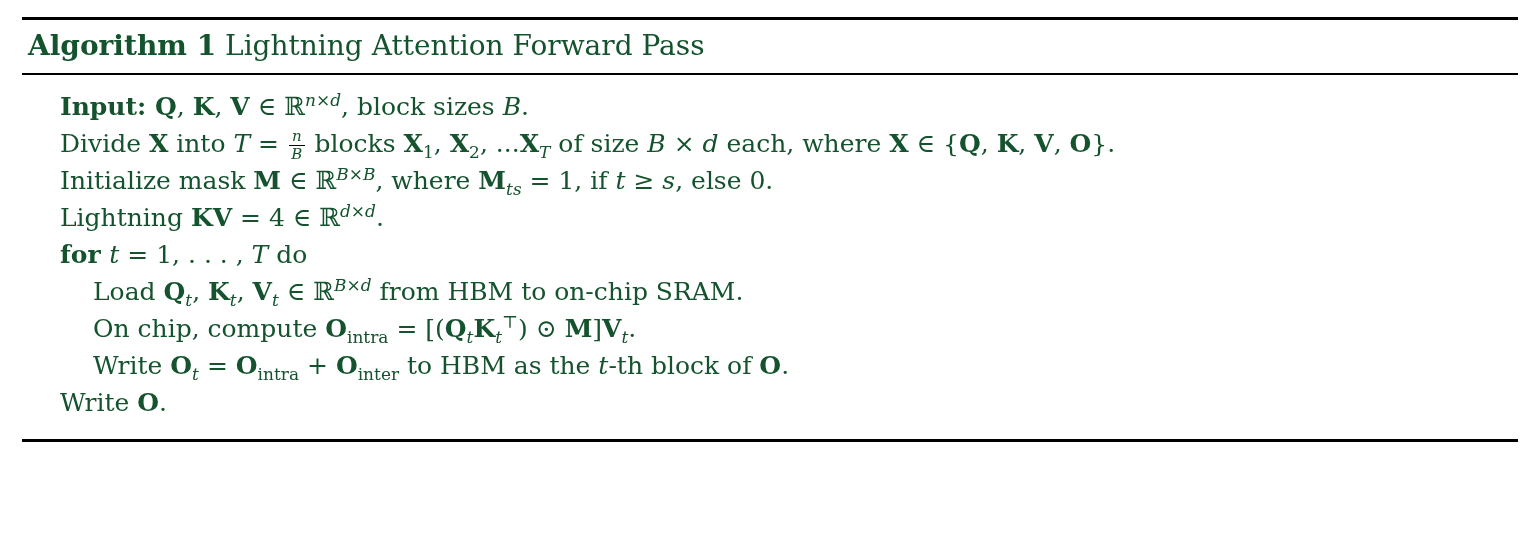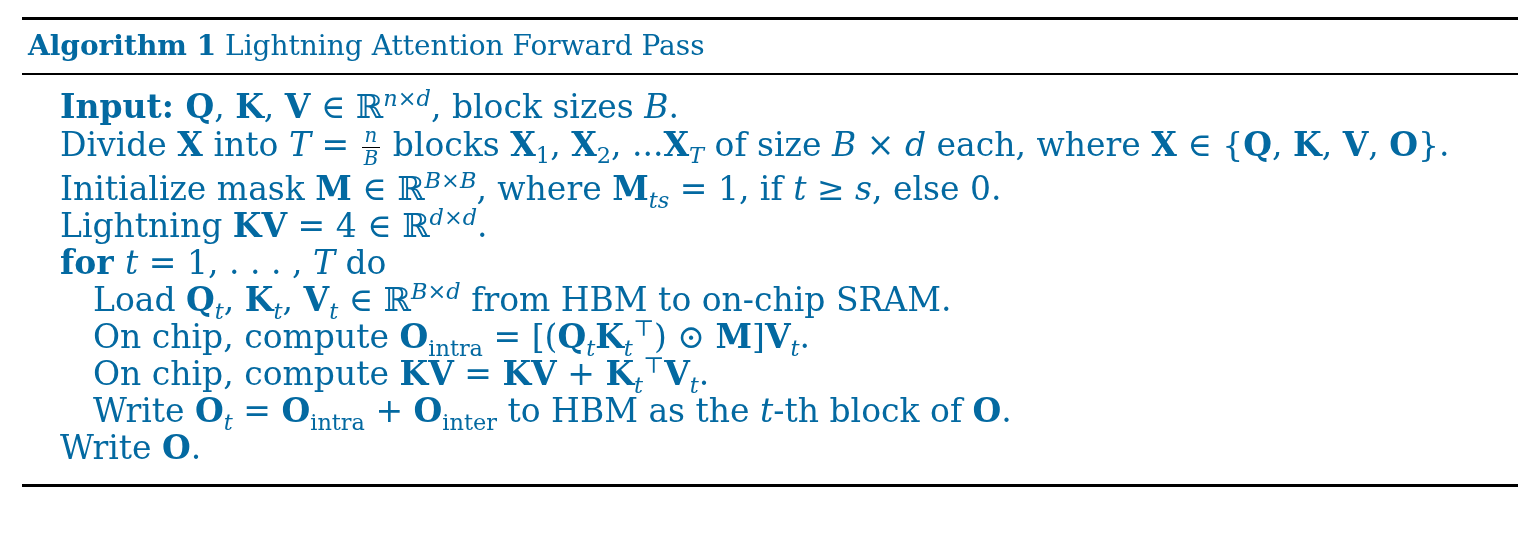--- a/index.html
+++ b/index.html
@@ -1,21 +1,21 @@
 <!DOCTYPE html>
 <html><head>
 <meta charset="utf-8">
 <style>
   * { margin: 0; padding: 0; box-sizing: border-box; }
   html, body { background: #ffffff; }
   .page {
     width: 1540px;
     height: 540px;
     background: #ffffff;
-    color: #0369a1;
+    color: #14532d;
     font-family: "DejaVu Serif", "Liberation Serif", serif;
     padding: 17px 22px 0 22px;
     overflow: hidden;
   }
   .rule-thick {
     border: none;
     border-top: 3px solid #000000;
     height: 0;
   }
   .rule-mid {
@@ -23,21 +23,21 @@
     border-top: 2px solid #000000;
     height: 0;
   }
   .algo-header {
     font-size: 28px;
     padding: 9px 4px 11px 6px;
     white-space: nowrap;
   }
   .algo-header .label { font-weight: 700; }
   .algo-body {
-    font-size: 33px;
+    font-size: 25px;
     padding: 13px 0 12px 38px;
   }
   .algo-line {
     line-height: 37px;
     white-space: nowrap;
   }
   .algo-line.indent-1 { padding-left: 33px; }
   .algo-line sub, .algo-line sup {
     font-size: 0.68em;
     line-height: 0;
@@ -75,18 +75,17 @@
   </div>
   <hr class="rule-mid">
   <div class="algo-body">
       <div class="algo-line indent-0"><span style="font-weight: 700;">Input: </span><span style="font-weight: 700;">Q</span><span>, </span><span style="font-weight: 700;">K</span><span>, </span><span style="font-weight: 700;">V</span><span> ∈ ℝ</span><sup style="font-style: italic;">n×d</sup><span>, block sizes </span><span style="font-style: italic;">B</span><span>.</span></div>
       <div class="algo-line indent-0"><span>Divide </span><span style="font-weight: 700;">X</span><span> into </span><span style="font-style: italic;">T</span><span> = </span><span class="frac"><span class="num">n</span><span class="den">B</span></span><span> blocks </span><span style="font-weight: 700;">X</span><sub>1</sub><span>, </span><span style="font-weight: 700;">X</span><sub>2</sub><span>, ...</span><span style="font-weight: 700;">X</span><sub style="font-style: italic;">T</sub><span> of size </span><span style="font-style: italic;">B</span><span> × </span><span style="font-style: italic;">d</span><span> each, where </span><span style="font-weight: 700;">X</span><span> ∈ {</span><span style="font-weight: 700;">Q</span><span>, </span><span style="font-weight: 700;">K</span><span>, </span><span style="font-weight: 700;">V</span><span>, </span><span style="font-weight: 700;">O</span><span>}.</span></div>
       <div class="algo-line indent-0"><span>Initialize mask </span><span style="font-weight: 700;">M</span><span> ∈ ℝ</span><sup style="font-style: italic;">B×B</sup><span>, where </span><span style="font-weight: 700;">M</span><sub style="font-style: italic;">ts</sub><span> = 1, if </span><span style="font-style: italic;">t</span><span> ≥ </span><span style="font-style: italic;">s</span><span>, else 0.</span></div>
       <div class="algo-line indent-0"><span>Lightning </span><span style="font-weight: 700;">KV</span><span> = 4 ∈ ℝ</span><sup style="font-style: italic; text-align: center;">d×d</sup><span>.</span></div>
       <div class="algo-line indent-0"><span style="font-weight: 700;">for </span><span style="font-style: italic;">t</span><span> = 1, . . . , </span><span style="font-style: italic;">T</span><span style="font-weight: 400;"> do</span></div>
       <div class="algo-line indent-1"><span>Load </span><span style="font-weight: 700;">Q</span><sub style="font-style: italic;">t</sub><span>, </span><span style="font-weight: 700;">K</span><sub style="font-style: italic;">t</sub><span>, </span><span style="font-weight: 700;">V</span><sub style="font-style: italic;">t</sub><span> ∈ ℝ</span><sup style="font-style: italic;">B×d</sup><span> from HBM to on-chip SRAM.</span></div>
       <div class="algo-line indent-1"><span>On chip, compute </span><span style="font-weight: 700;">O</span><sub>intra</sub><span> = [(</span><span style="font-weight: 700;">Q</span><sub style="font-style: italic;">t</sub><span style="font-weight: 700;">K</span><sub style="font-style: italic;">t</sub><sup>⊤</sup><span>) ⊙ </span><span style="font-weight: 700;">M</span><span>]</span><span style="font-weight: 700;">V</span><sub style="font-style: italic;">t</sub><span>.</span></div>
-      <div class="algo-line indent-1"><span>On chip, compute </span><span style="font-weight: 700;">KV</span><span> = </span><span style="font-weight: 700;">KV</span><span> + </span><span style="font-weight: 700;">K</span><sub style="font-style: italic;">t</sub><sup>⊤</sup><span style="font-weight: 700;">V</span><sub style="font-style: italic;">t</sub><span>.</span></div>
       <div class="algo-line indent-1"><span>Write </span><span style="font-weight: 700;">O</span><sub style="font-style: italic;">t</sub><span> = </span><span style="font-weight: 700;">O</span><sub>intra</sub><span> + </span><span style="font-weight: 700;">O</span><sub>inter</sub><span> to HBM as the </span><span style="font-style: italic;">t</span><span>-th block of </span><span style="font-weight: 700;">O</span><span>.</span></div>
       <div class="algo-line indent-0"><span>Write </span><span style="font-weight: 700;">O</span><span>.</span></div>
     </div>
   <hr class="rule-bottom">
 </div>
 
 </body></html>

